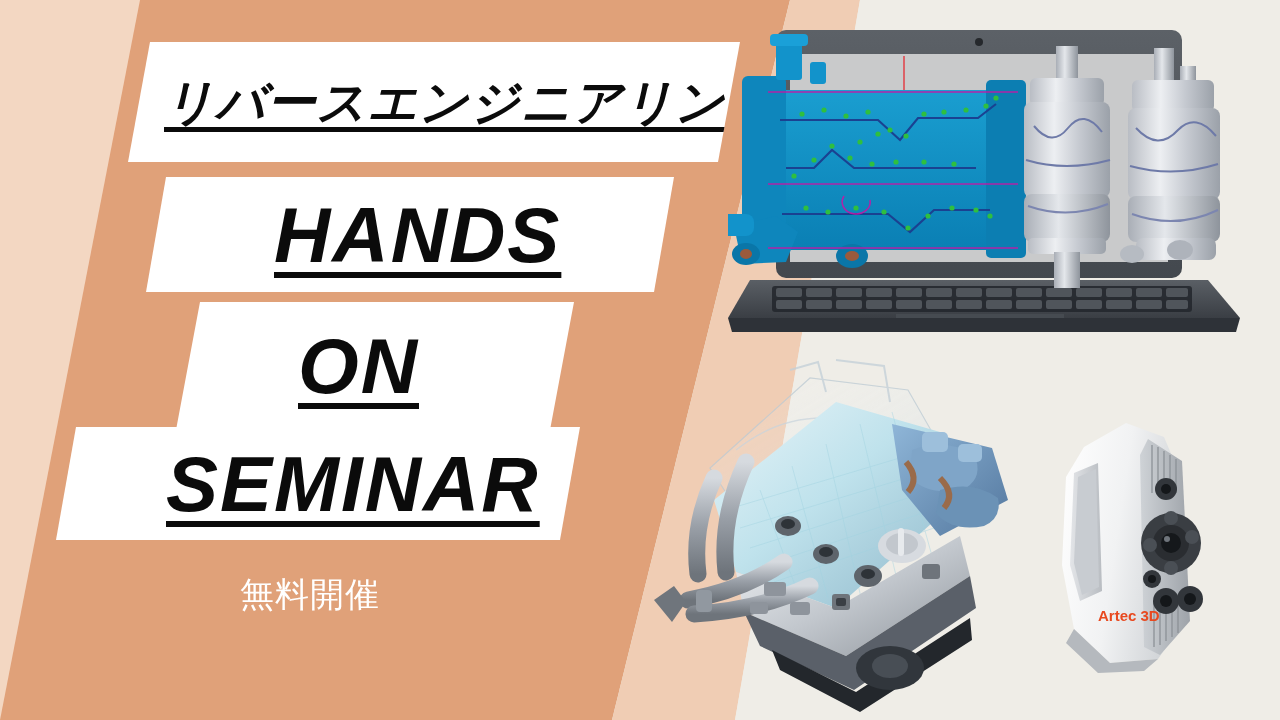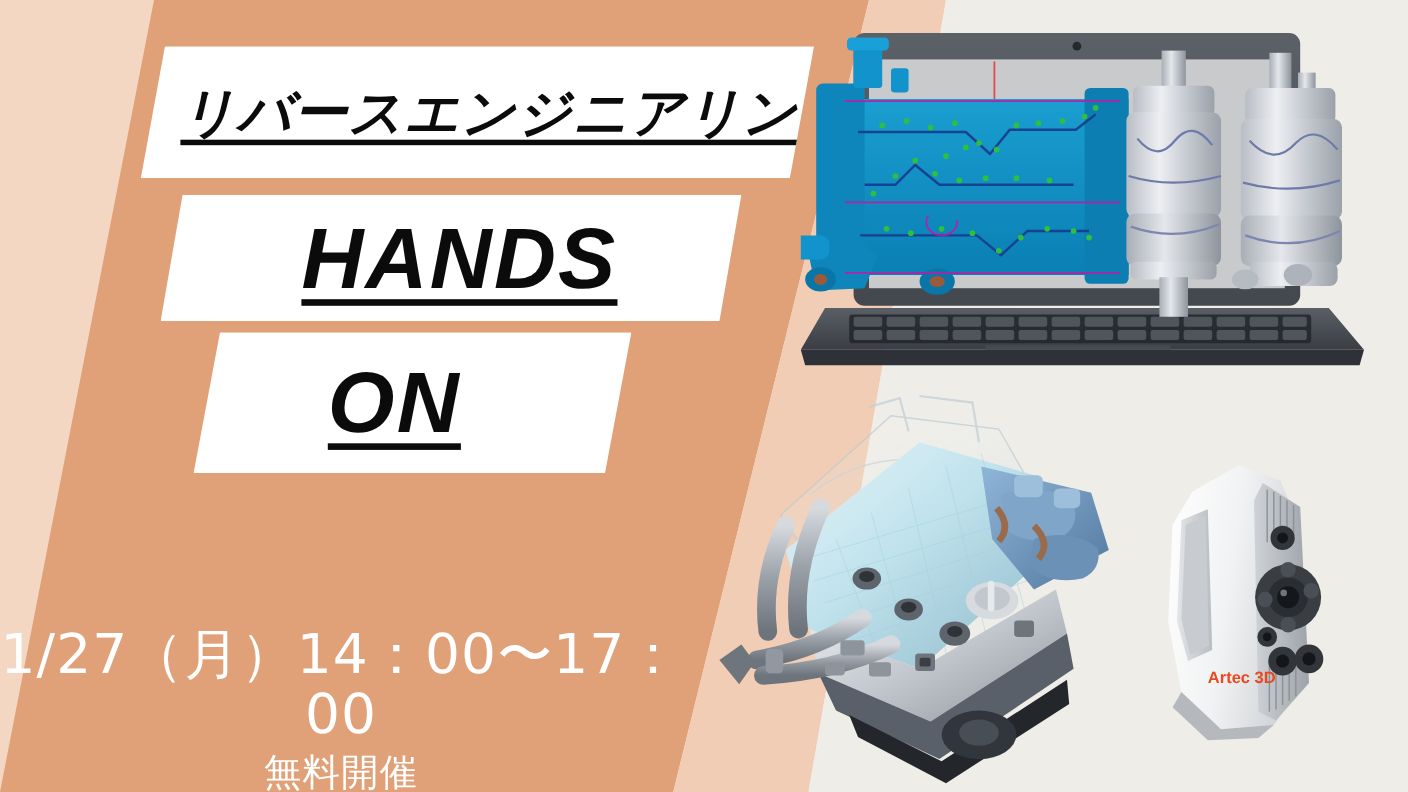--- a/index.html
+++ b/index.html
@@ -388,19 +388,21 @@
   </div>
 
   <div class="banner" id="banner-hands">
     <span class="txt">HANDS</span>
   </div>
 
   <div class="banner" id="banner-on">
     <span class="txt">ON</span>
   </div>
 
+  <div class="banner" id="banner-seminar">
+    <span class="txt">SEMINAR</span>
+  </div>
 
   <div class="date-block">
-    <div class="date-line">1/27（月）14：00〜17：00</div>
     <div class="fee-line">無料開催</div>
   </div>
 
 </div>
 
 </body></html>

